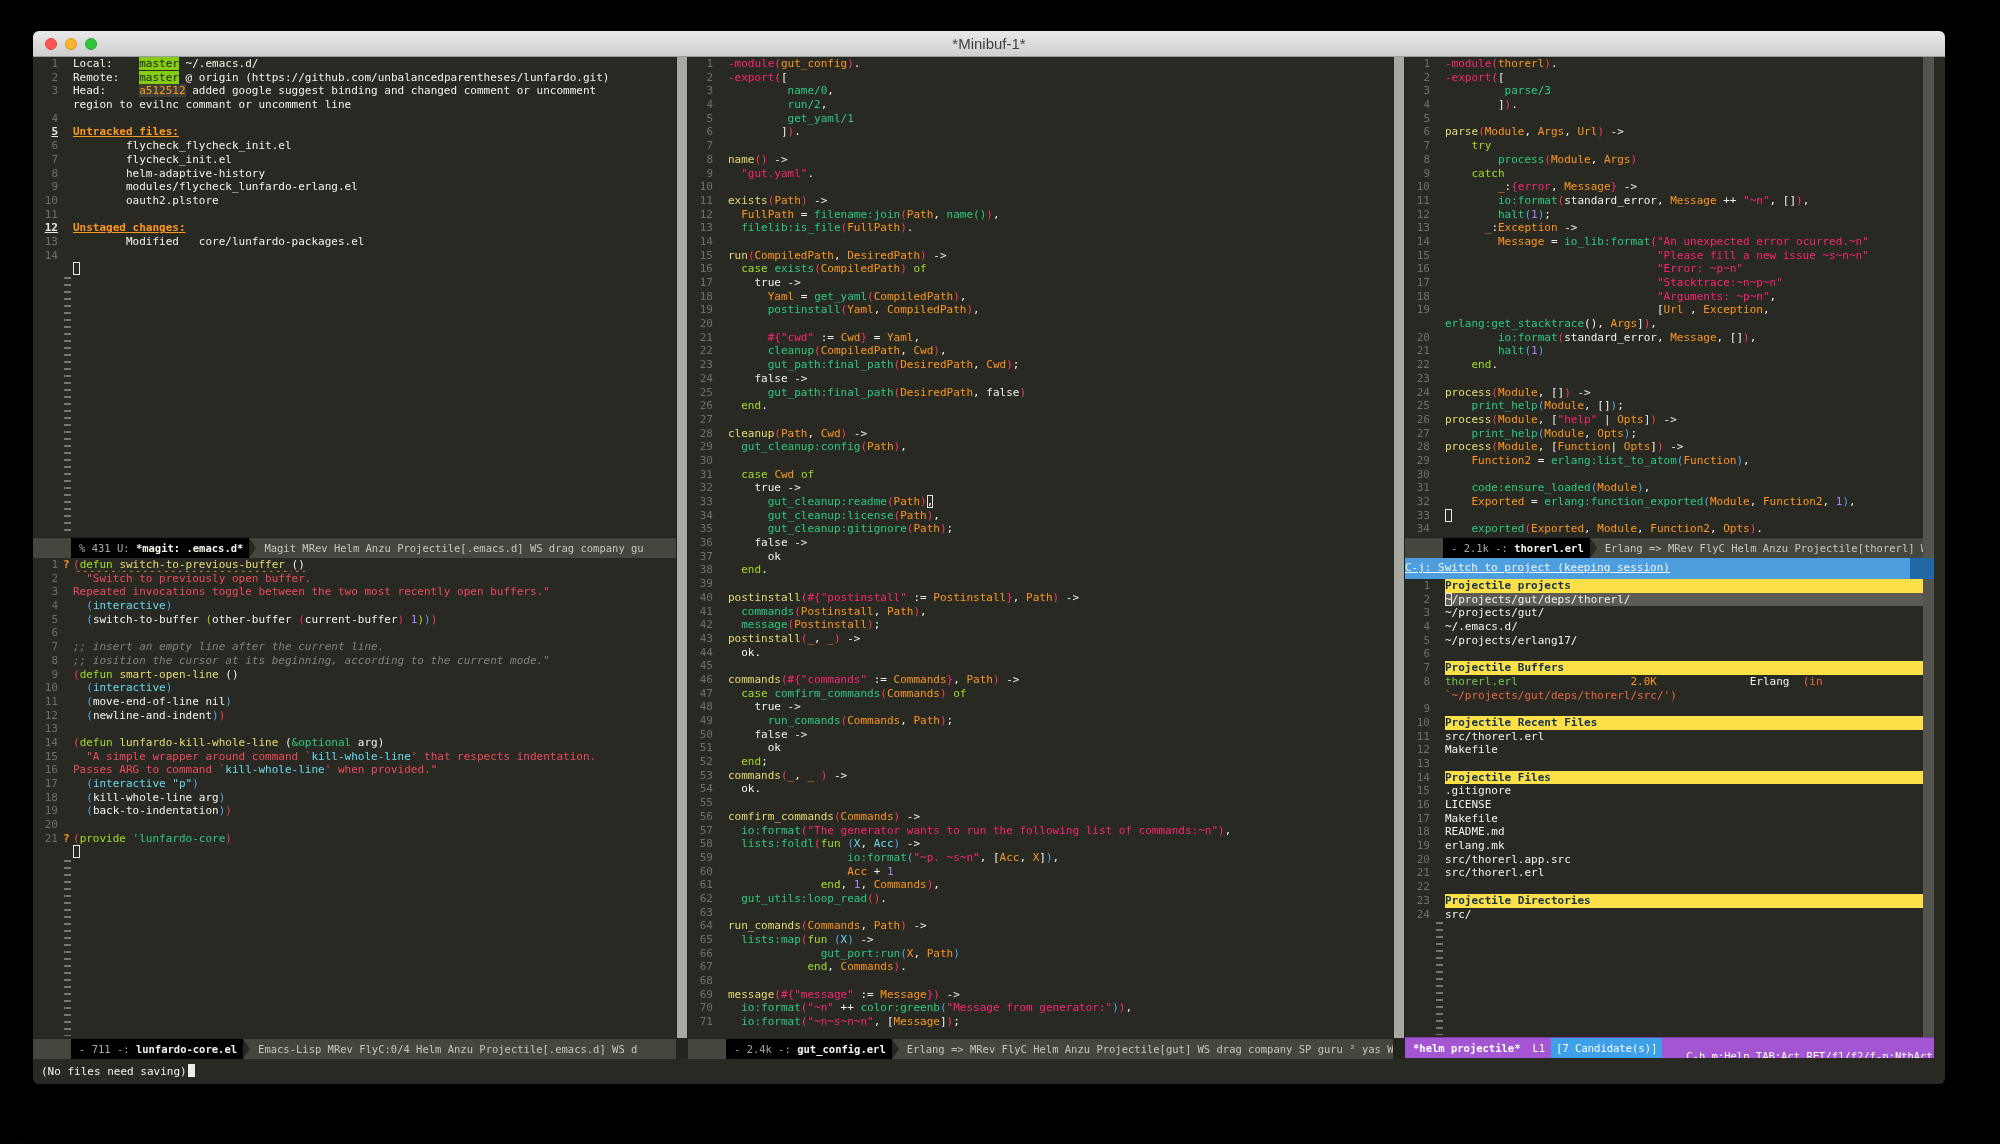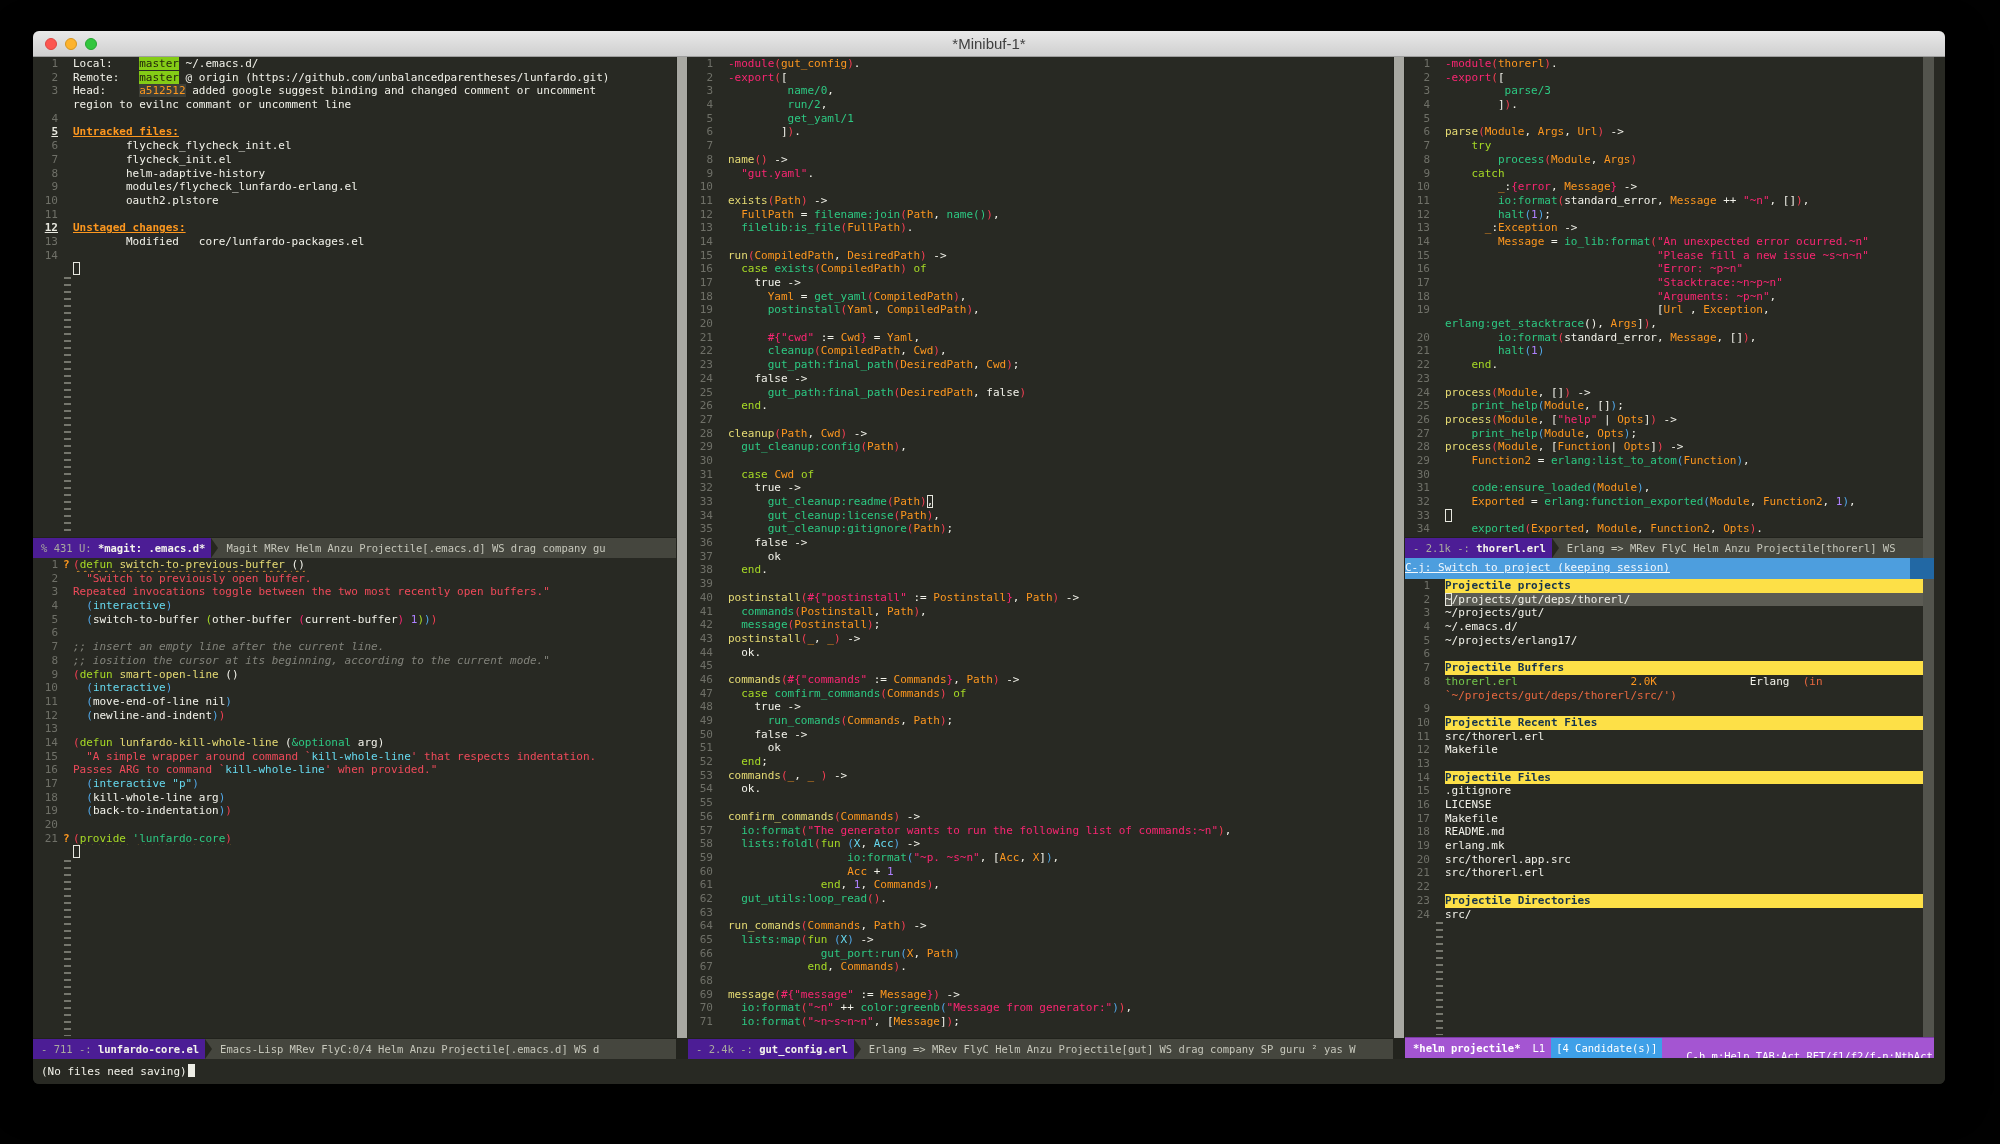--- a/index.html
+++ b/index.html
@@ -43,21 +43,21 @@
   .tk-mst{background:#84cc16;color:#23260b;font-weight:400}
   .tk-hash{color:#fd971f;background:#3e3f37}
   .tk-wvy{text-decoration:underline wavy #e0952e;text-decoration-thickness:1px;text-underline-offset:2px}
   .tk-cur{box-shadow:inset 0 0 0 1px #e8e8e0}
   .tk-bgn{color:#74c64c}.tk-ored{color:#e8683f}
   .tk-hsct{color:#14324d;font-weight:700}
   .bg-hsec .tx{background:#fde047}
   .bg-hsel .tx{background:#5c5c54}
   
   .modeline{flex:none;height:21px;line-height:20px;display:flex;background:#45463e;border-top:1px solid #21221c;font-size:10.5px;color:#c6c7bb;overflow:hidden;white-space:pre;}
-  .ml-left{background:#4c1d95;padding:0 6px 0 8px;color:#a9aa9f;flex:none;}
+  .ml-left{background:#000000;padding:0 6px 0 8px;color:#a9aa9f;flex:none;margin-left:38px;}
   .ml-name{color:#f4f4ec;font-weight:700;}
   .ml-arrow{flex:none;width:0;height:0;border-top:10px solid transparent;border-bottom:10px solid transparent;border-left:7px solid #26271f;}
   .ml-rest{padding:0 8px;flex:1;overflow:hidden;}
   .ml-helm{background:#a455d2;color:#fff;border-top:1px solid #7c3aa6;}
   .ml-helm .hname{font-weight:700;padding:0 6px 0 8px;}
   .ml-helm .hl1{padding:0 6px;}
   .ml-helm .hcand{background:#3ea0e8;padding:0 5px;}
   .ml-helm .hrest{padding:0 24px;flex:1;overflow:hidden;margin-top:8px;}
   
   #helm-header{flex:none;height:21px;line-height:20px;background:#4d9ede;color:#f2f8fd;position:relative;white-space:pre;overflow:hidden;}
@@ -127,21 +127,21 @@
         <div class="modeline" style="margin-right:11px;">
           <span class="ml-left"><span class="ml-pre">- 2.1k -: </span><span class="ml-name">thorerl.erl</span></span>
           <span class="ml-arrow"></span>
           <span class="ml-rest">Erlang =&gt; MRev FlyC Helm Anzu Projectile[thorerl] WS</span>
         </div>
         <div id="helm-header"><span class="hh-text">C-j: Switch to project (keeping session)</span></div>
         <div id="win-helm" class="ewin" style="margin-right:11px;"><div class="row bg-hsec"><span class="ln">1</span><span class="fr"></span><span class="tx"><span class="tk-hsct">Projectile projects</span></span></div><div class="row bg-hsel"><span class="ln">2</span><span class="fr"></span><span class="tx"><span class="tk-cur">~</span><span class="tk-d">/projects/gut/deps/thorerl/</span></span></div><div class="row"><span class="ln">3</span><span class="fr"></span><span class="tx"><span class="tk-d">~/projects/gut/</span></span></div><div class="row"><span class="ln">4</span><span class="fr"></span><span class="tx"><span class="tk-d">~/.emacs.d/</span></span></div><div class="row"><span class="ln">5</span><span class="fr"></span><span class="tx"><span class="tk-d">~/projects/erlang17/</span></span></div><div class="row"><span class="ln">6</span><span class="fr"></span><span class="tx"></span></div><div class="row bg-hsec"><span class="ln">7</span><span class="fr"></span><span class="tx"><span class="tk-hsct">Projectile Buffers</span></span></div><div class="row"><span class="ln">8</span><span class="fr"></span><span class="tx"><span class="tk-bgn">thorerl.erl</span><span class="tk-d">                 </span><span class="tk-or">2.0K</span><span class="tk-d">              </span><span class="tk-d">Erlang  </span><span class="tk-ored">(in</span></span></div><div class="row"><span class="ln"></span><span class="fr"></span><span class="tx"><span class="tk-ored">`~/projects/gut/deps/thorerl/src/')</span></span></div><div class="row"><span class="ln">9</span><span class="fr"></span><span class="tx"></span></div><div class="row bg-hsec"><span class="ln">10</span><span class="fr"></span><span class="tx"><span class="tk-hsct">Projectile Recent Files</span></span></div><div class="row"><span class="ln">11</span><span class="fr"></span><span class="tx"><span class="tk-d">src/thorerl.erl</span></span></div><div class="row"><span class="ln">12</span><span class="fr"></span><span class="tx"><span class="tk-d">Makefile</span></span></div><div class="row"><span class="ln">13</span><span class="fr"></span><span class="tx"></span></div><div class="row bg-hsec"><span class="ln">14</span><span class="fr"></span><span class="tx"><span class="tk-hsct">Projectile Files</span></span></div><div class="row"><span class="ln">15</span><span class="fr"></span><span class="tx"><span class="tk-d">.gitignore</span></span></div><div class="row"><span class="ln">16</span><span class="fr"></span><span class="tx"><span class="tk-d">LICENSE</span></span></div><div class="row"><span class="ln">17</span><span class="fr"></span><span class="tx"><span class="tk-d">Makefile</span></span></div><div class="row"><span class="ln">18</span><span class="fr"></span><span class="tx"><span class="tk-d">README.md</span></span></div><div class="row"><span class="ln">19</span><span class="fr"></span><span class="tx"><span class="tk-d">erlang.mk</span></span></div><div class="row"><span class="ln">20</span><span class="fr"></span><span class="tx"><span class="tk-d">src/thorerl.app.src</span></span></div><div class="row"><span class="ln">21</span><span class="fr"></span><span class="tx"><span class="tk-d">src/thorerl.erl</span></span></div><div class="row"><span class="ln">22</span><span class="fr"></span><span class="tx"></span></div><div class="row bg-hsec"><span class="ln">23</span><span class="fr"></span><span class="tx"><span class="tk-hsct">Projectile Directories</span></span></div><div class="row"><span class="ln">24</span><span class="fr"></span><span class="tx"><span class="tk-d">src/</span></span></div><div class="fill"></div></div>
         <div class="modeline ml-helm">
           <span class="hname">*helm projectile*</span>
           <span class="hl1">L1</span>
-          <span class="hcand">[4 Candidate(s)]</span>
+          <span class="hcand">[7 Candidate(s)]</span>
           <span class="hrest">C-h m:Help TAB:Act RET/f1/f2/f-n:NthAct</span>
         </div>
       </div>
     </div>
 
     <div id="minibuffer"><span>(No files need saving)</span><span class="block-cursor"></span></div>
   </div>
 </div>
 
 </body></html>

